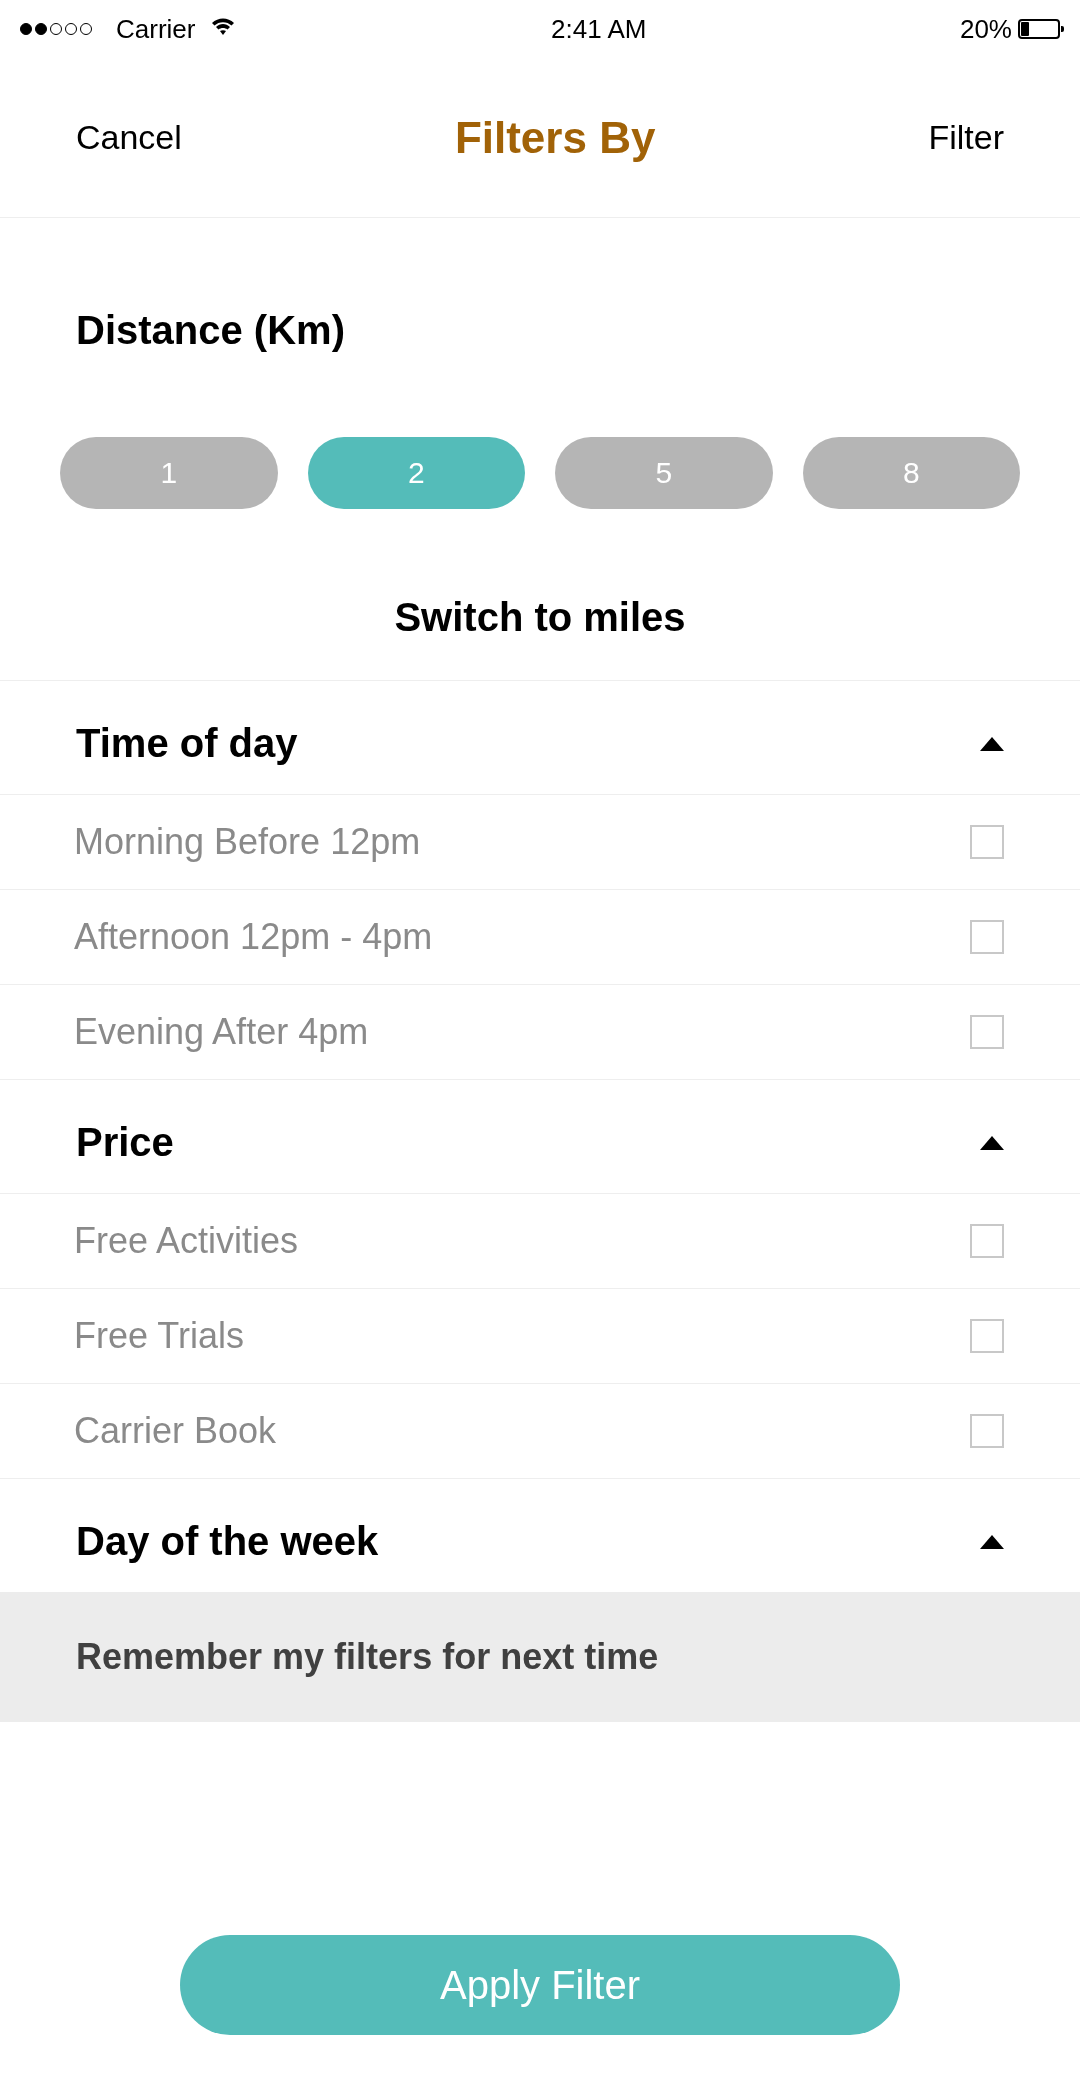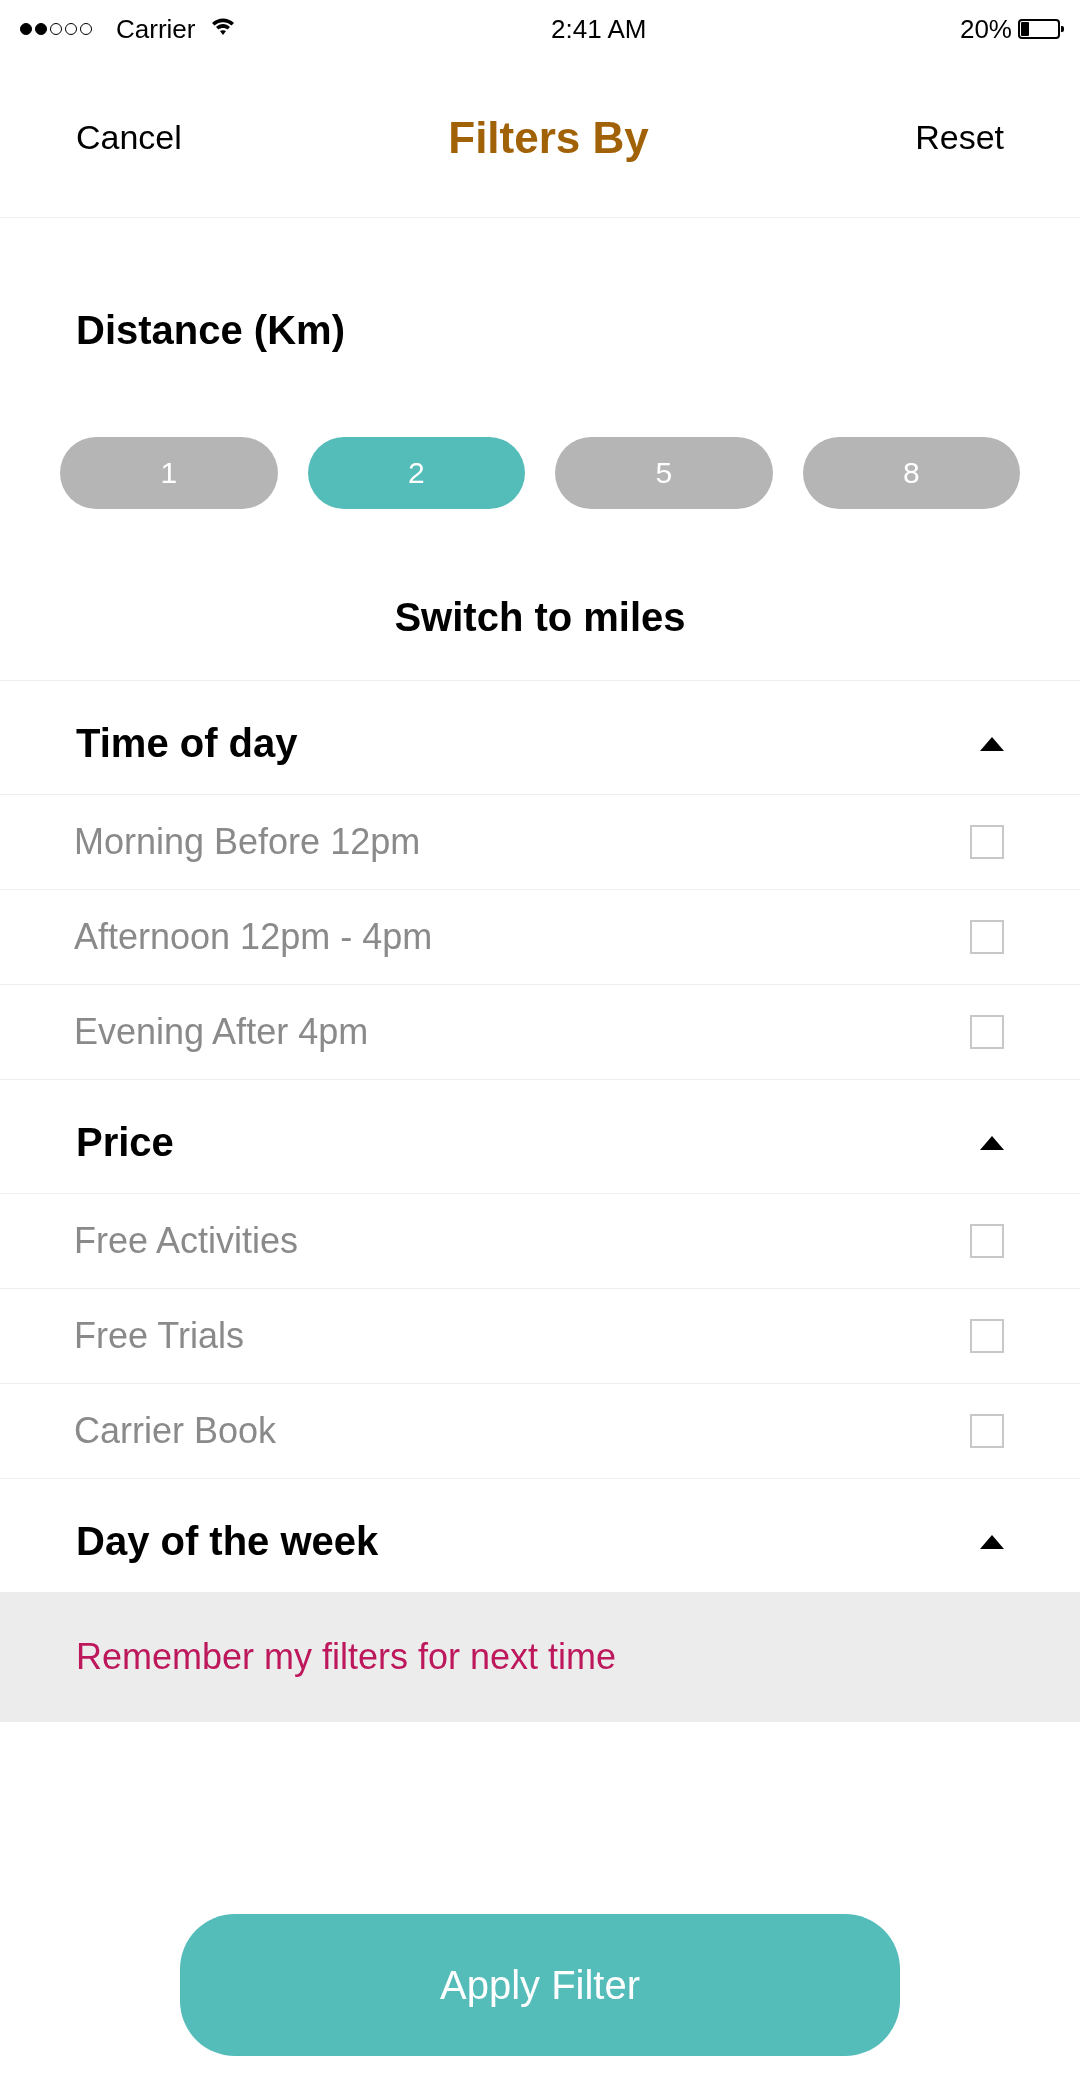--- a/index.html
+++ b/index.html
@@ -181,36 +181,36 @@
       height: 34px;
       border: 2px solid #c8c8c8;
     }
     .remember-row {
       background: #ececec;
       padding: 44px 76px;
       margin-top: 0;
     }
     .remember-label {
       font-size: 36px;
-      font-weight: 400;
-      color: #be185d;
+      font-weight: 700;
+      color: #404040;
     }
     .footer {
       position: absolute;
       bottom: 0;
       left: 0;
       right: 0;
       height: 230px;
       display: flex;
       align-items: center;
       justify-content: center;
     }
     .apply-btn {
       width: 720px;
-      height: 142px;
+      height: 100px;
       border-radius: 55px;
       background: #54bcb9;
       color: #fff;
       font-size: 40px;
       font-weight: 500;
       display: flex;
       align-items: center;
       justify-content: center;
     }
     .content {
@@ -244,21 +244,21 @@
       <div class="battery-fill"></div>
     </div>
   </div>
 </div>
 
 <div class="content">
 
   <div class="nav-bar">
     <div class="nav-btn">Cancel</div>
     <div class="nav-title">Filters By</div>
-    <div class="nav-btn">Reset</div>
+    <div class="nav-btn">Filter</div>
   </div>
 
   <div class="section-distance">
     <div class="section-heading">Distance (Km)</div>
   </div>
   <div class="pills">
     <div class="pill">1</div>
     <div class="pill active">2</div>
     <div class="pill">5</div>
     <div class="pill">8</div>

